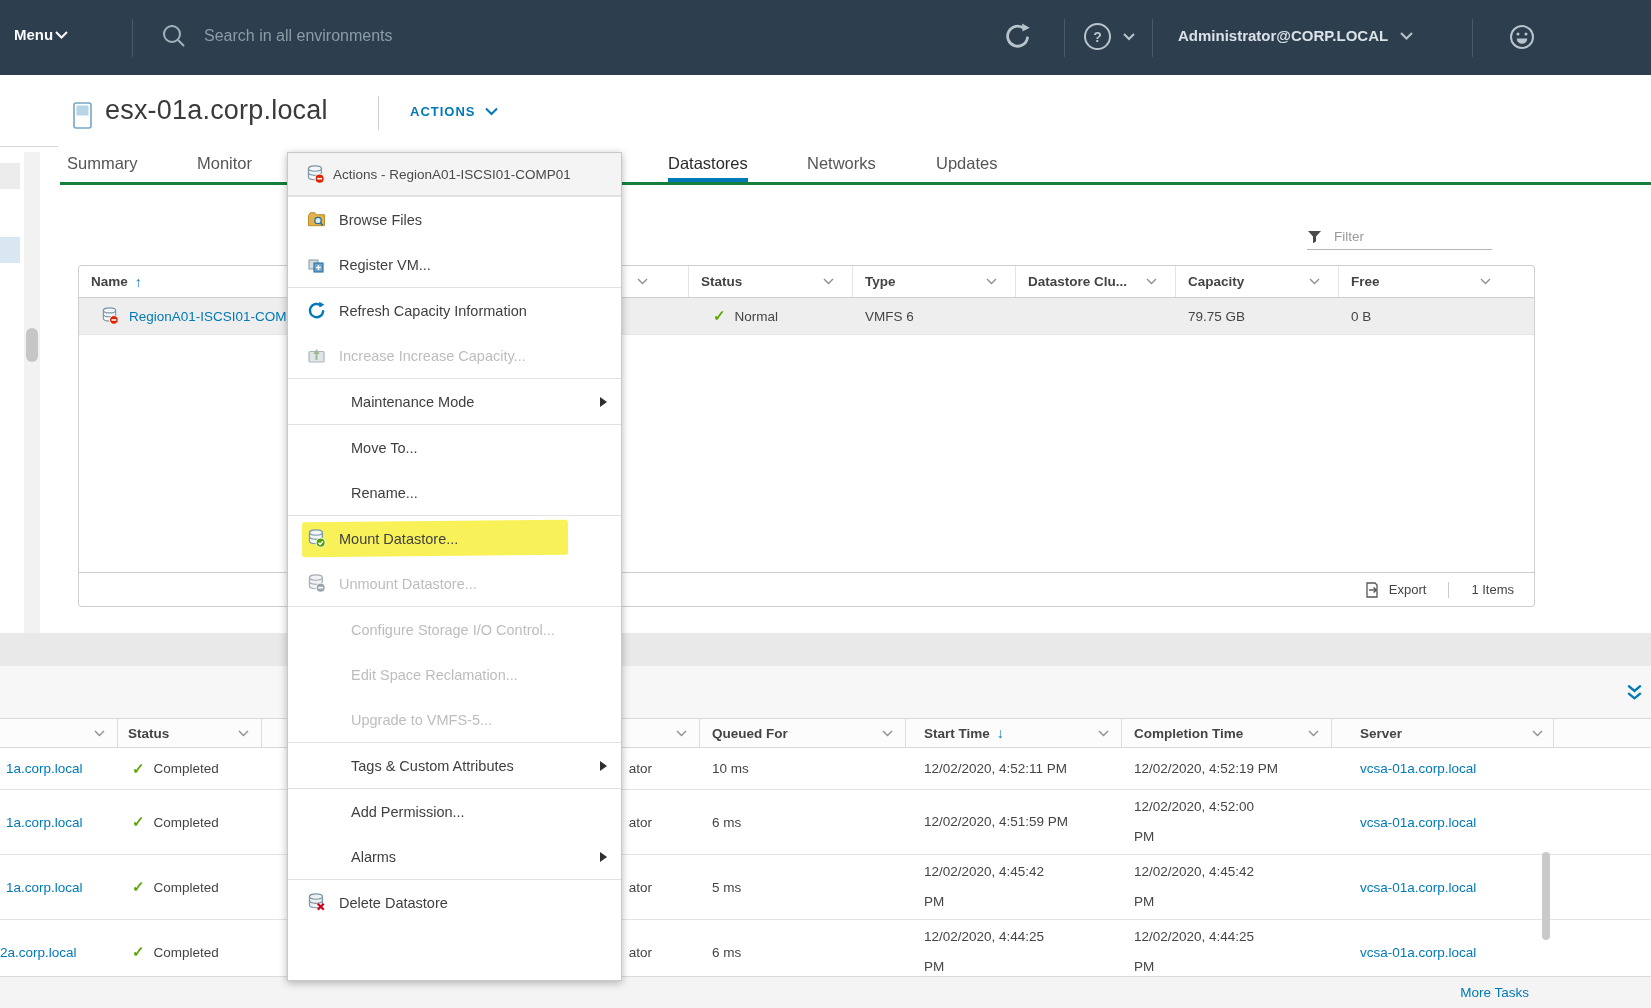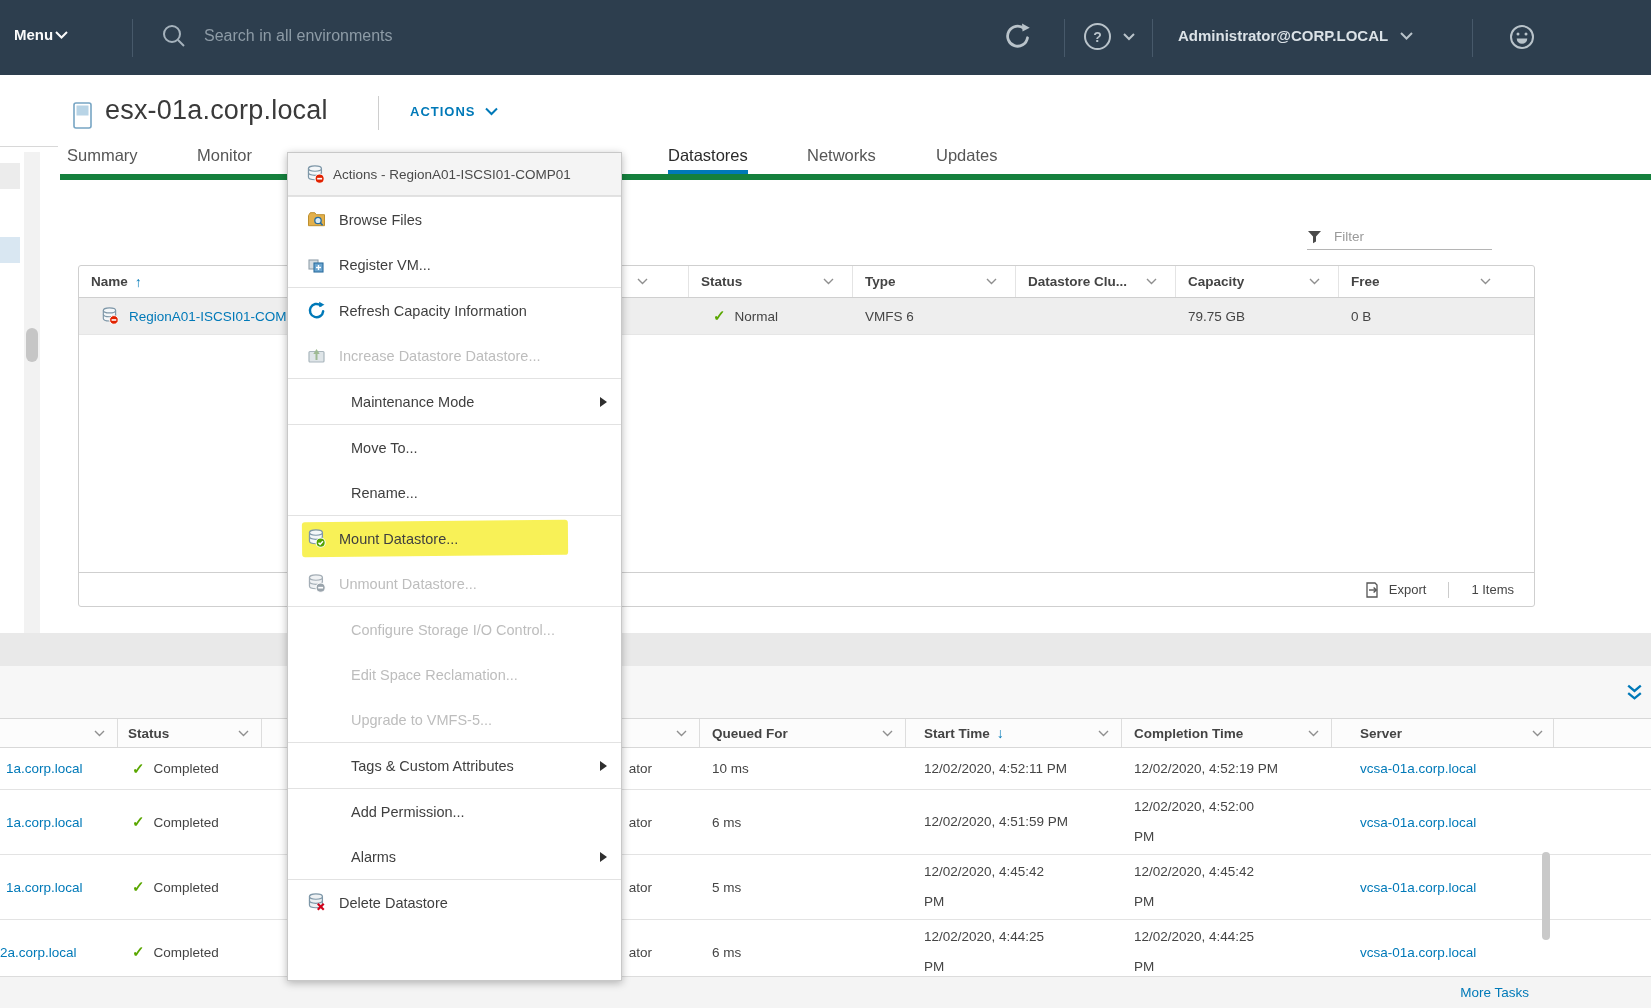--- a/index.html
+++ b/index.html
@@ -27,21 +27,21 @@
   #lline{left:0;top:146px;width:58px;height:1px;background:#d8d8d8;}
 
   
   #obj-header{position:absolute;left:60px;top:92px;width:1591px;height:50px;}
   #host-icon{position:absolute;left:12px;top:9px;}
   #page-title{position:absolute;left:45px;top:3px;font-size:27px;font-weight:300;color:#3a3a3a;letter-spacing:.2px;}
   #title-div{position:absolute;left:318px;top:4px;width:1px;height:34px;background:#cecece;}
   #actions-btn{position:absolute;left:350px;top:12px;color:#0079b8;font-size:13px;font-weight:700;letter-spacing:1px;display:flex;align-items:center;gap:9px;cursor:pointer;}
 
   
-  #tabbar{position:absolute;left:60px;top:136px;width:1591px;height:38px;border-bottom:6px solid #15803d;}
+  #tabbar{position:absolute;left:60px;top:144px;width:1591px;height:38px;border-bottom:3px solid #15803d;}
   .tab{position:absolute;top:6px;font-size:16.5px;color:#565656;line-height:26px;cursor:pointer;}
   .tab.active{color:#2b2b2b;}
   .tab.active::after{content:"";position:absolute;left:0;right:0;bottom:-6px;height:4px;background:#0079b8;}
 
   
   #filter-wrap{position:absolute;left:1307px;top:228px;width:185px;display:flex;align-items:center;gap:10px;border-bottom:1px solid #b5b5b5;padding-bottom:4px;}
   #filter-input{border:none;outline:none;font-size:13.5px;color:#454545;width:150px;background:transparent;font-family:"Liberation Sans",sans-serif;}
   #filter-input::placeholder{color:#9a9a9a;}
 
   
@@ -493,21 +493,21 @@
       <span class="mi-label">Refresh Capacity Information</span>
     </div>
     <div class="mi dis">
       <span class="mi-ic">
           <svg width="19" height="17" viewBox="0 0 19 17">
             <rect x="2" y="4.5" width="15" height="10.5" rx="1" fill="#dfe5e8" stroke="#aab6bd" stroke-width="1.2"></rect>
             <line x1="9.5" y1="13" x2="9.5" y2="5.5" stroke="#9fba93" stroke-width="2"></line>
             <polygon points="6.3,7 9.5,2 12.7,7" fill="#9fba93"></polygon>
           </svg>
         </span>
-      <span class="mi-label">Increase Datastore Datastore...</span>
+      <span class="mi-label">Increase Increase Capacity...</span>
     </div>
     <div class="msep"></div>
 
     <div class="mi no-ic">
       <span class="mi-label">Maintenance Mode</span>
       <span class="sub-arrow"></span>
     </div>
     <div class="msep"></div>
 
     <div class="mi no-ic">

